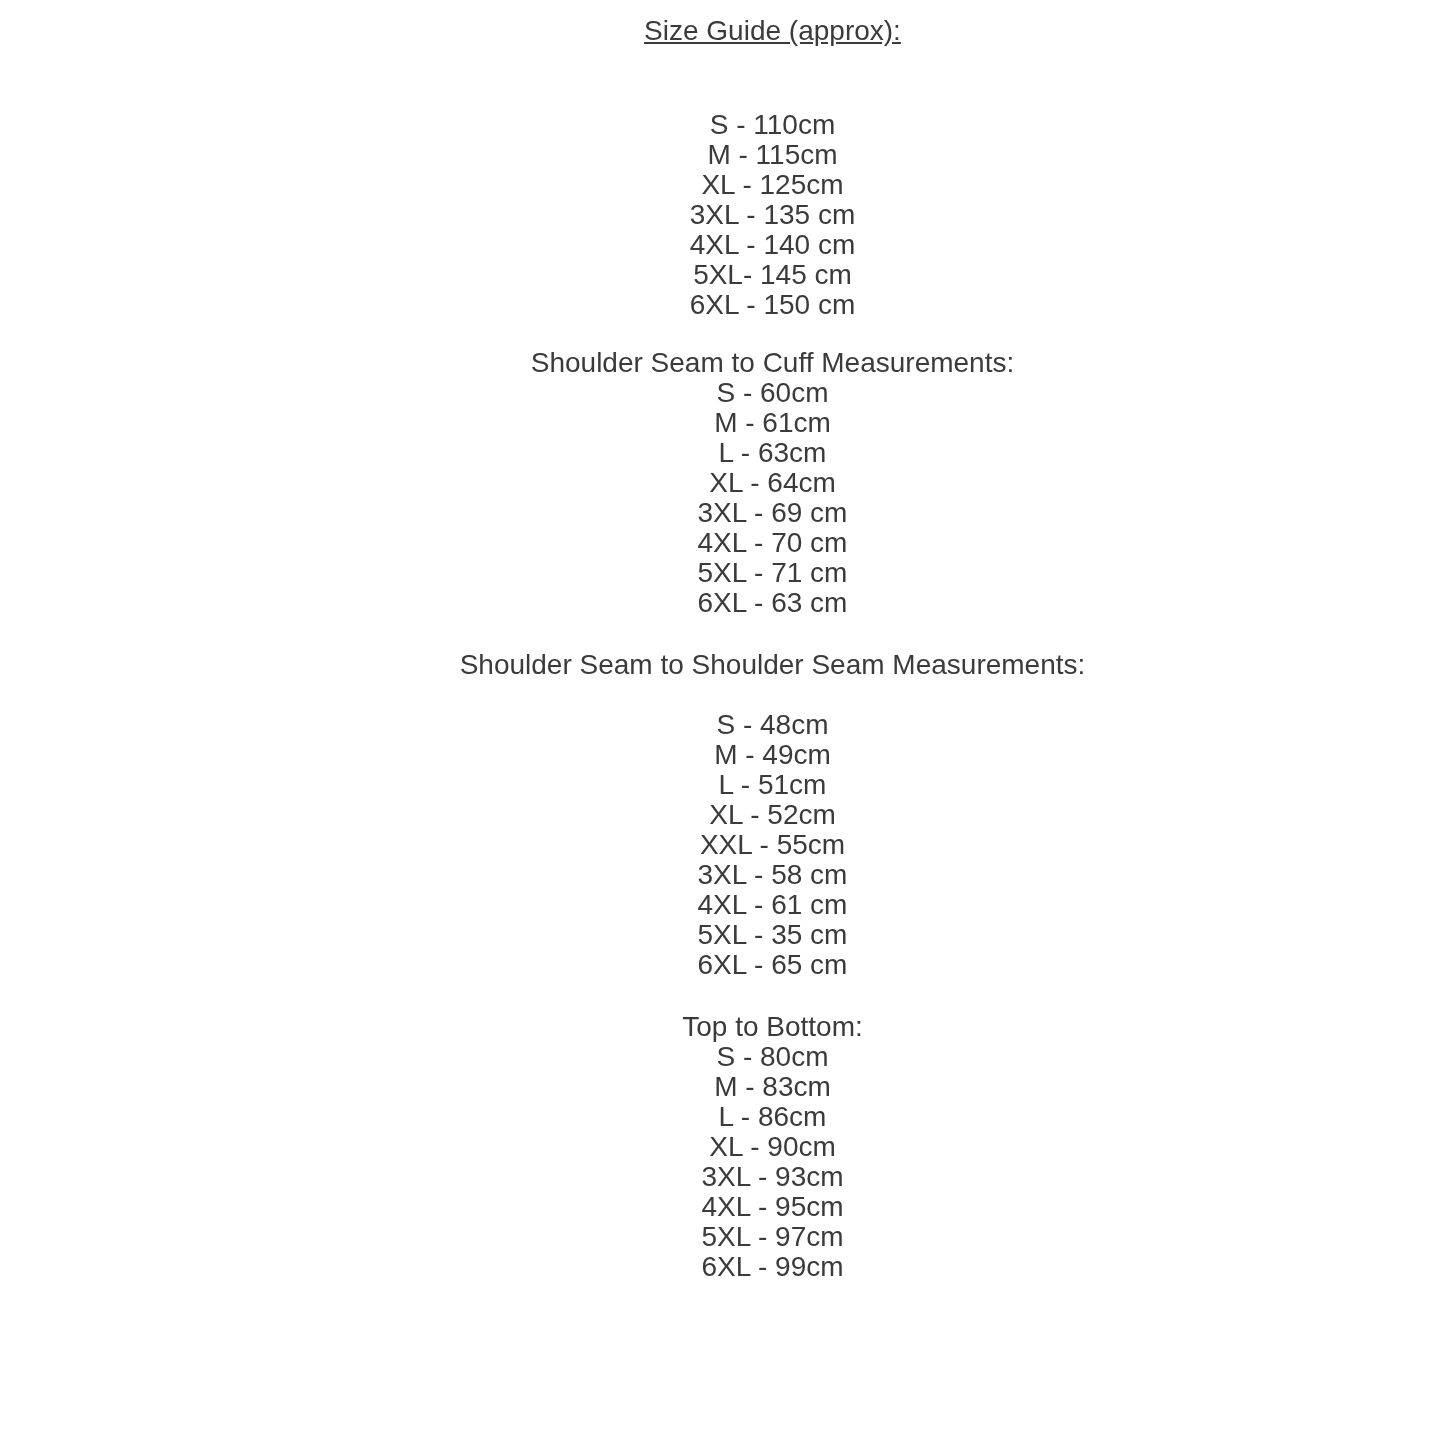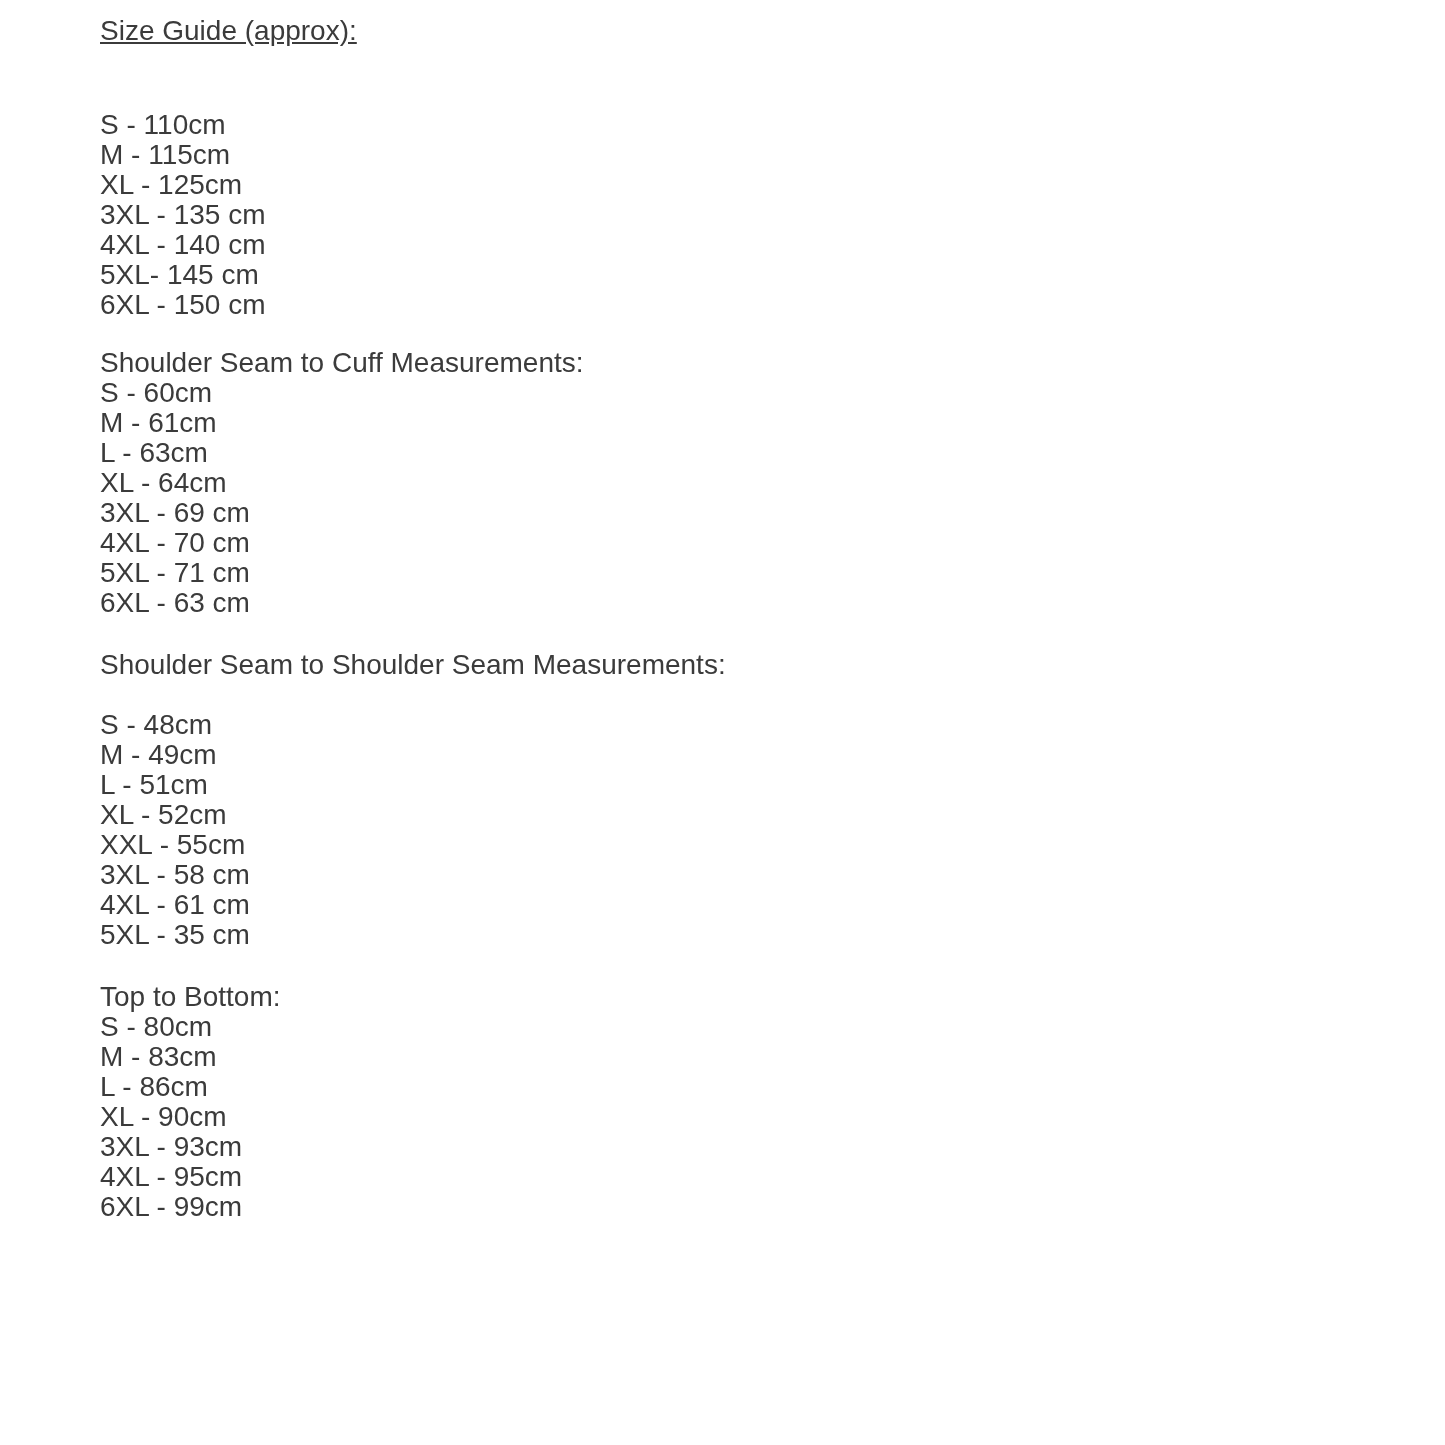--- a/index.html
+++ b/index.html
@@ -8,21 +8,21 @@
     background: var(--bg-color, #ffffff);
   }
   body {
     width: 1445px;
     height: 1445px;
     overflow: hidden;
   }
   .doc {
     box-sizing: border-box;
     padding: 16px 0 0 100px;   
-    text-align: left;
+    text-align: center;
     font-family: "Liberation Sans", "DejaVu Sans", sans-serif;
     font-size: 28px;
     line-height: 30px;
     font-weight: 400;
     color: var(--text-color, #3b3b3b);
   }
   .line { white-space: pre; }
   .title { text-decoration: underline; }
   .sp28 { height: 28px; }
   .sp30 { height: 30px; }
@@ -60,24 +60,26 @@
   <div class="line">Shoulder Seam to Shoulder Seam Measurements:</div>
   <div class="sp30"></div>
   <div class="line">S - 48cm</div>
   <div class="line">M - 49cm</div>
   <div class="line">L - 51cm</div>
   <div class="line">XL - 52cm</div>
   <div class="line">XXL - 55cm</div>
   <div class="line">3XL - 58 cm</div>
   <div class="line">4XL - 61 cm</div>
   <div class="line">5XL - 35 cm</div>
+  <div class="line">6XL - 65 cm</div>
   <div class="sp32"></div>
 
   <div class="line">Top to Bottom:</div>
   <div class="line">S - 80cm</div>
   <div class="line">M - 83cm</div>
   <div class="line">L - 86cm</div>
   <div class="line">XL - 90cm</div>
   <div class="line">3XL - 93cm</div>
   <div class="line">4XL - 95cm</div>
+  <div class="line">5XL - 97cm</div>
   <div class="line">6XL - 99cm</div>
 
 </div>
 
 </body></html>

